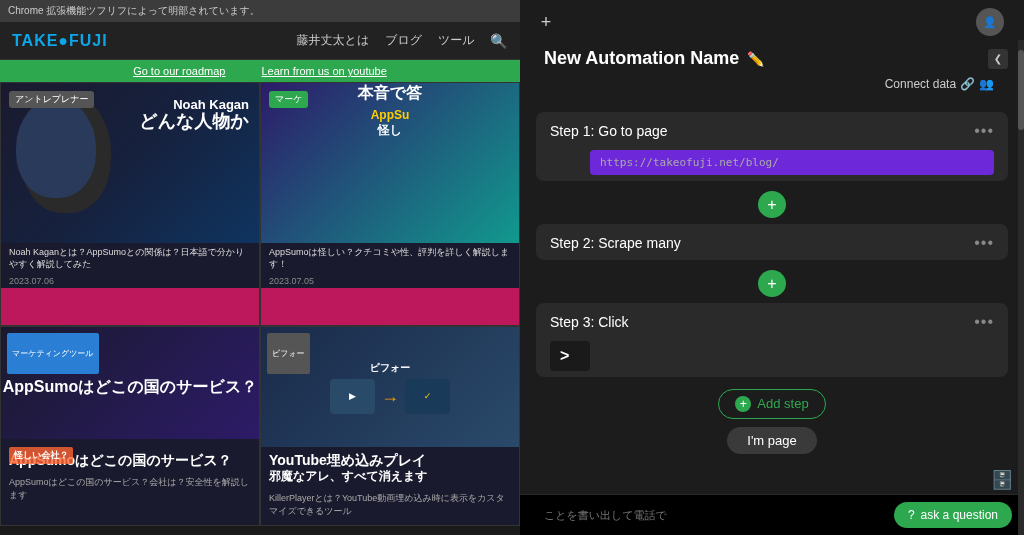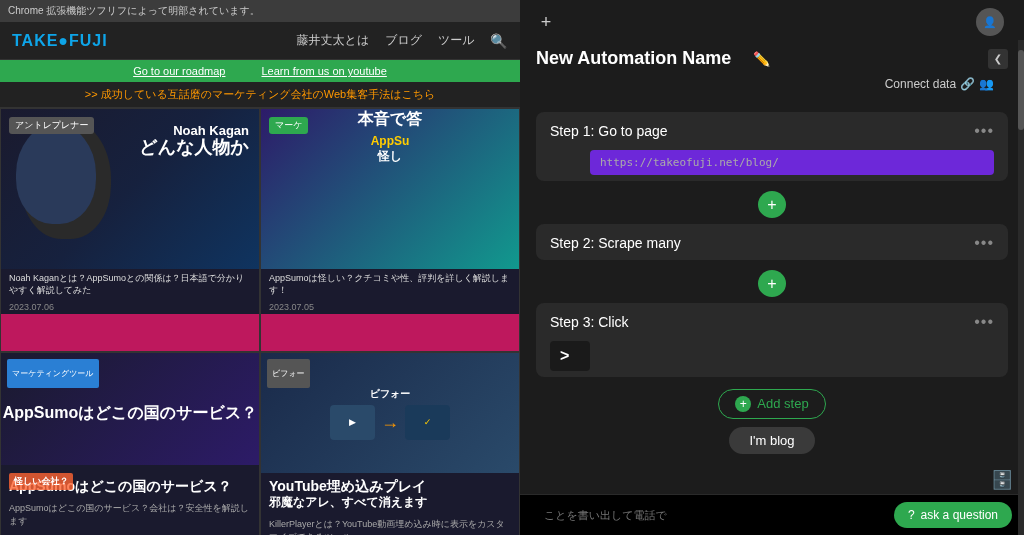--- a/index.html
+++ b/index.html
@@ -221,21 +221,21 @@
       background: linear-gradient(135deg, #1a2a4a 0%, #2a4a6a 100%);
     }
 
     .card2-badge {
       position: absolute;
       top: 6px;
       left: 6px;
       background: #555;
       color: #fff;
       font-size: 8px;
-      padding: 9px 5px;
+      padding: 15px 5px;
       border-radius: 2px;
     }
 
     .card2-badge.mktool {
       background: #2a7fd4;
     }
 
     .card2-title {
       font-size: 14px;
       font-weight: 900;
@@ -308,21 +308,22 @@
     .panel-header {
       display: flex;
       align-items: center;
       padding: 12px 16px 8px;
       justify-content: space-between;
     }
 
     .panel-title-area {
       display: flex;
       align-items: center;
-      gap: 22px;
+      gap: 8px;
+      margin-left: 8px;
     }
 
     .panel-title {
       color: #fff;
       font-size: 18px;
       font-weight: 600;
     }
 
     .edit-icon {
       color: #888;
@@ -573,23 +574,20 @@
       <a>ツール</a>
       <span class="search-icon-nav">🔍</span>
     </div>
   </div>
 
   <div class="green-banner">
     <a>Go to our roadmap</a>
     <a>Learn from us on youtube</a>
   </div>
 
-  <div class="orange-banner">
-    <span>&gt;&gt; 成功している互話磨のマーケティング会社のWeb集客手法はこちら</span>
-  </div>
 
   <div class="content-grid">
 
     <div class="card">
       <div class="card-img-1">
         <div class="card-badge">アントレプレナー</div>
         <div class="noah-text">
           <div style="font-size:13px; color:#fff;">Noah Kagan</div>
           <div style="font-size:18px; color:#fff; font-weight:900;">どんな人物か</div>
         </div>
@@ -707,21 +705,21 @@
       <div class="step-content">
         <div class="step-click-value">&gt;</div>
       </div>
     </div>
 
     <button class="add-step-btn">
       <div class="add-step-icon">+</div>
       <span>Add step</span>
     </button>
 
-    <button class="done-btn">I'm blog</button>
+    <button class="done-btn">I'm page</button>
 
   </div>
 
   <div class="db-icon">🗄️</div>
 
   <div style="background:#000000; border-top:1px solid #2a2a2a; padding:6px 12px; display:flex; justify-content:space-between; align-items:center;margin-top:16px;">
     <input class="chat-input" style="background: none; border: none; color: rgb(136, 136, 136); font-size: 11px; outline: none; flex: 1 1 0%;" placeholder="ことを書い出して電話で">
     <button class="ask-btn">
       <span>?</span>
       <span>ask a question</span>

